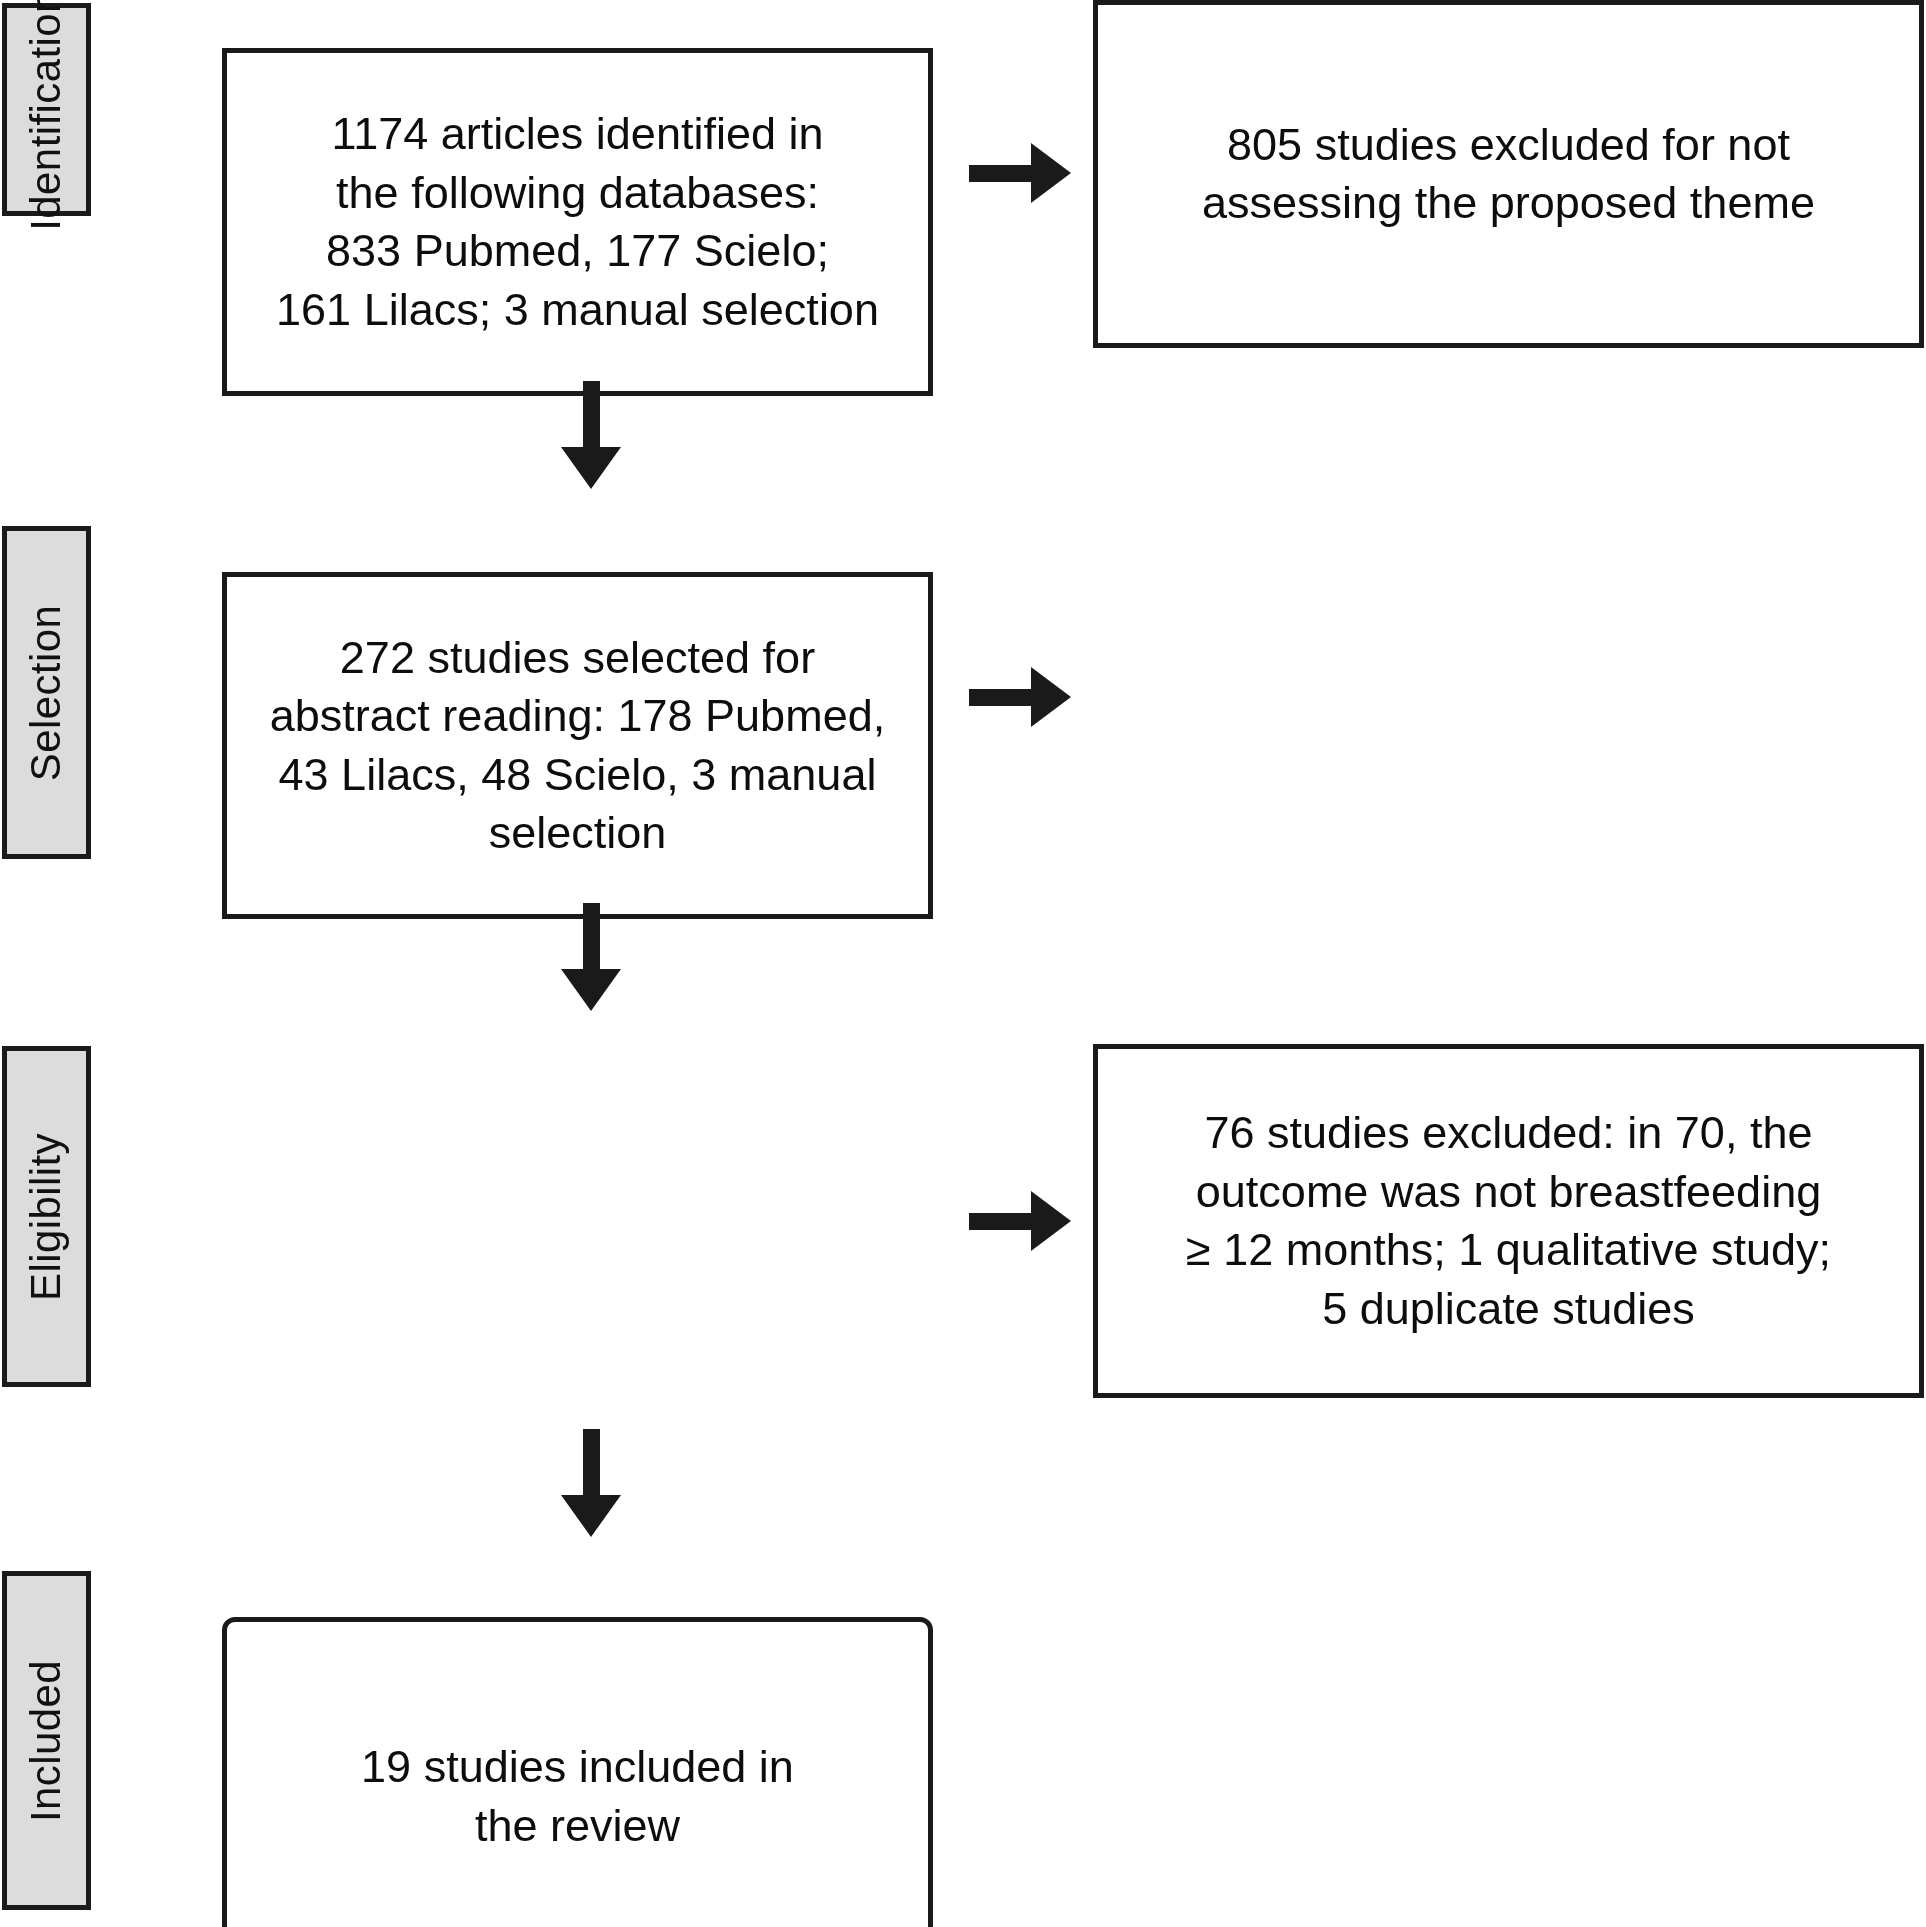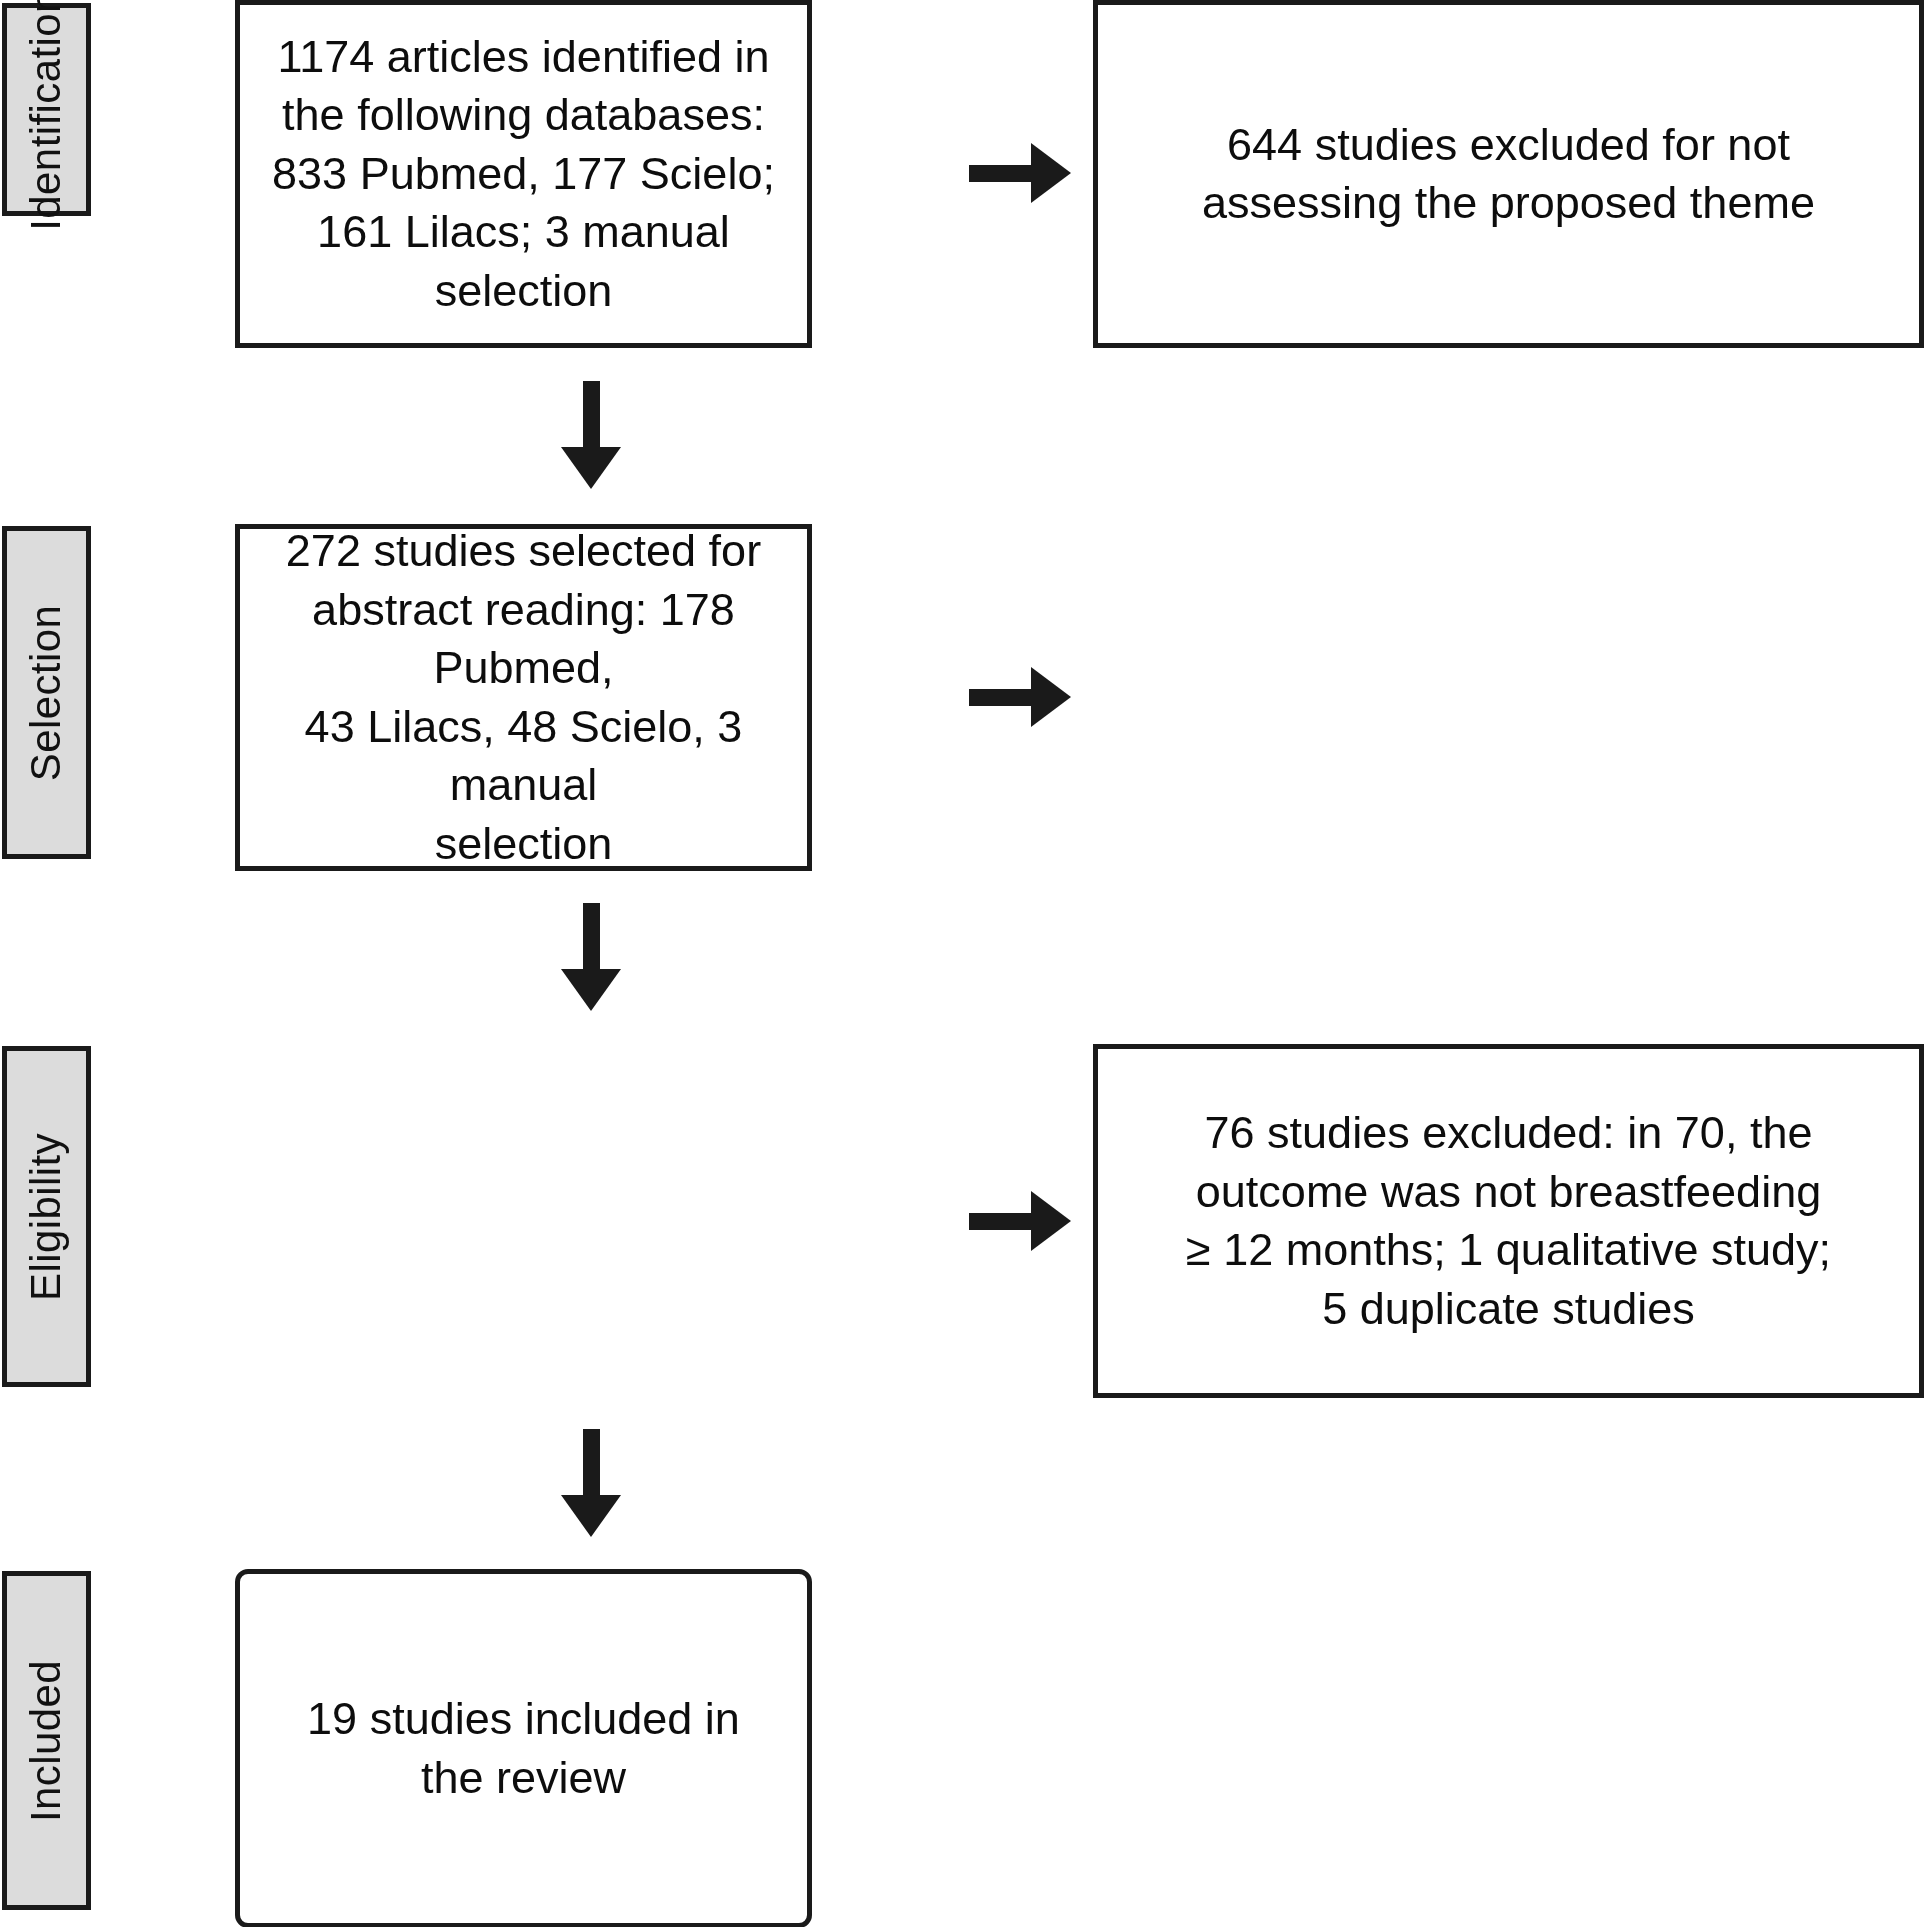--- a/index.html
+++ b/index.html
@@ -53,21 +53,21 @@
   }
   .flow-box .flow-box-text {
     font-size: 45px;
     line-height: 1.30;
     color: #0d0d0d;
     font-weight: 400;
     white-space: pre-line;
   }
 
   
-  .col-left  { left: 235px;  width: 577px; }
+  .col-left  { left: 222px;  width: 711px; margin-top: 48px; }
   
   .col-right { left: 1093px; width: 831px; }
 
   
   .row1 { top: 0px;    height: 348px; }
   .row2 { top: 524px;  height: 347px; }
   .row3 { top: 1044px; height: 354px; }
   .row4 { top: 1569px; height: 359px; border-radius: 13px; }
 
   
@@ -137,21 +137,21 @@
 833 Pubmed, 177 Scielo;
 161 Lilacs; 3 manual selection</span>
   </div>
 
   <div class="arrow-right" style="left:969px; top:143px;">
     <span class="stem"></span>
     <span class="head"></span>
   </div>
 
   <div class="flow-box col-right row1">
-    <span class="flow-box-text">644 studies excluded for not
+    <span class="flow-box-text">805 studies excluded for not
 assessing the proposed theme</span>
   </div>
 
   <div class="arrow-down" style="left:561px; top:381px;">
     <span class="stem"></span>
     <span class="head"></span>
   </div>
 
   <div class="stage-label" style="top:526px; height:333px;">
     <span class="stage-label-text">Selection</span>

